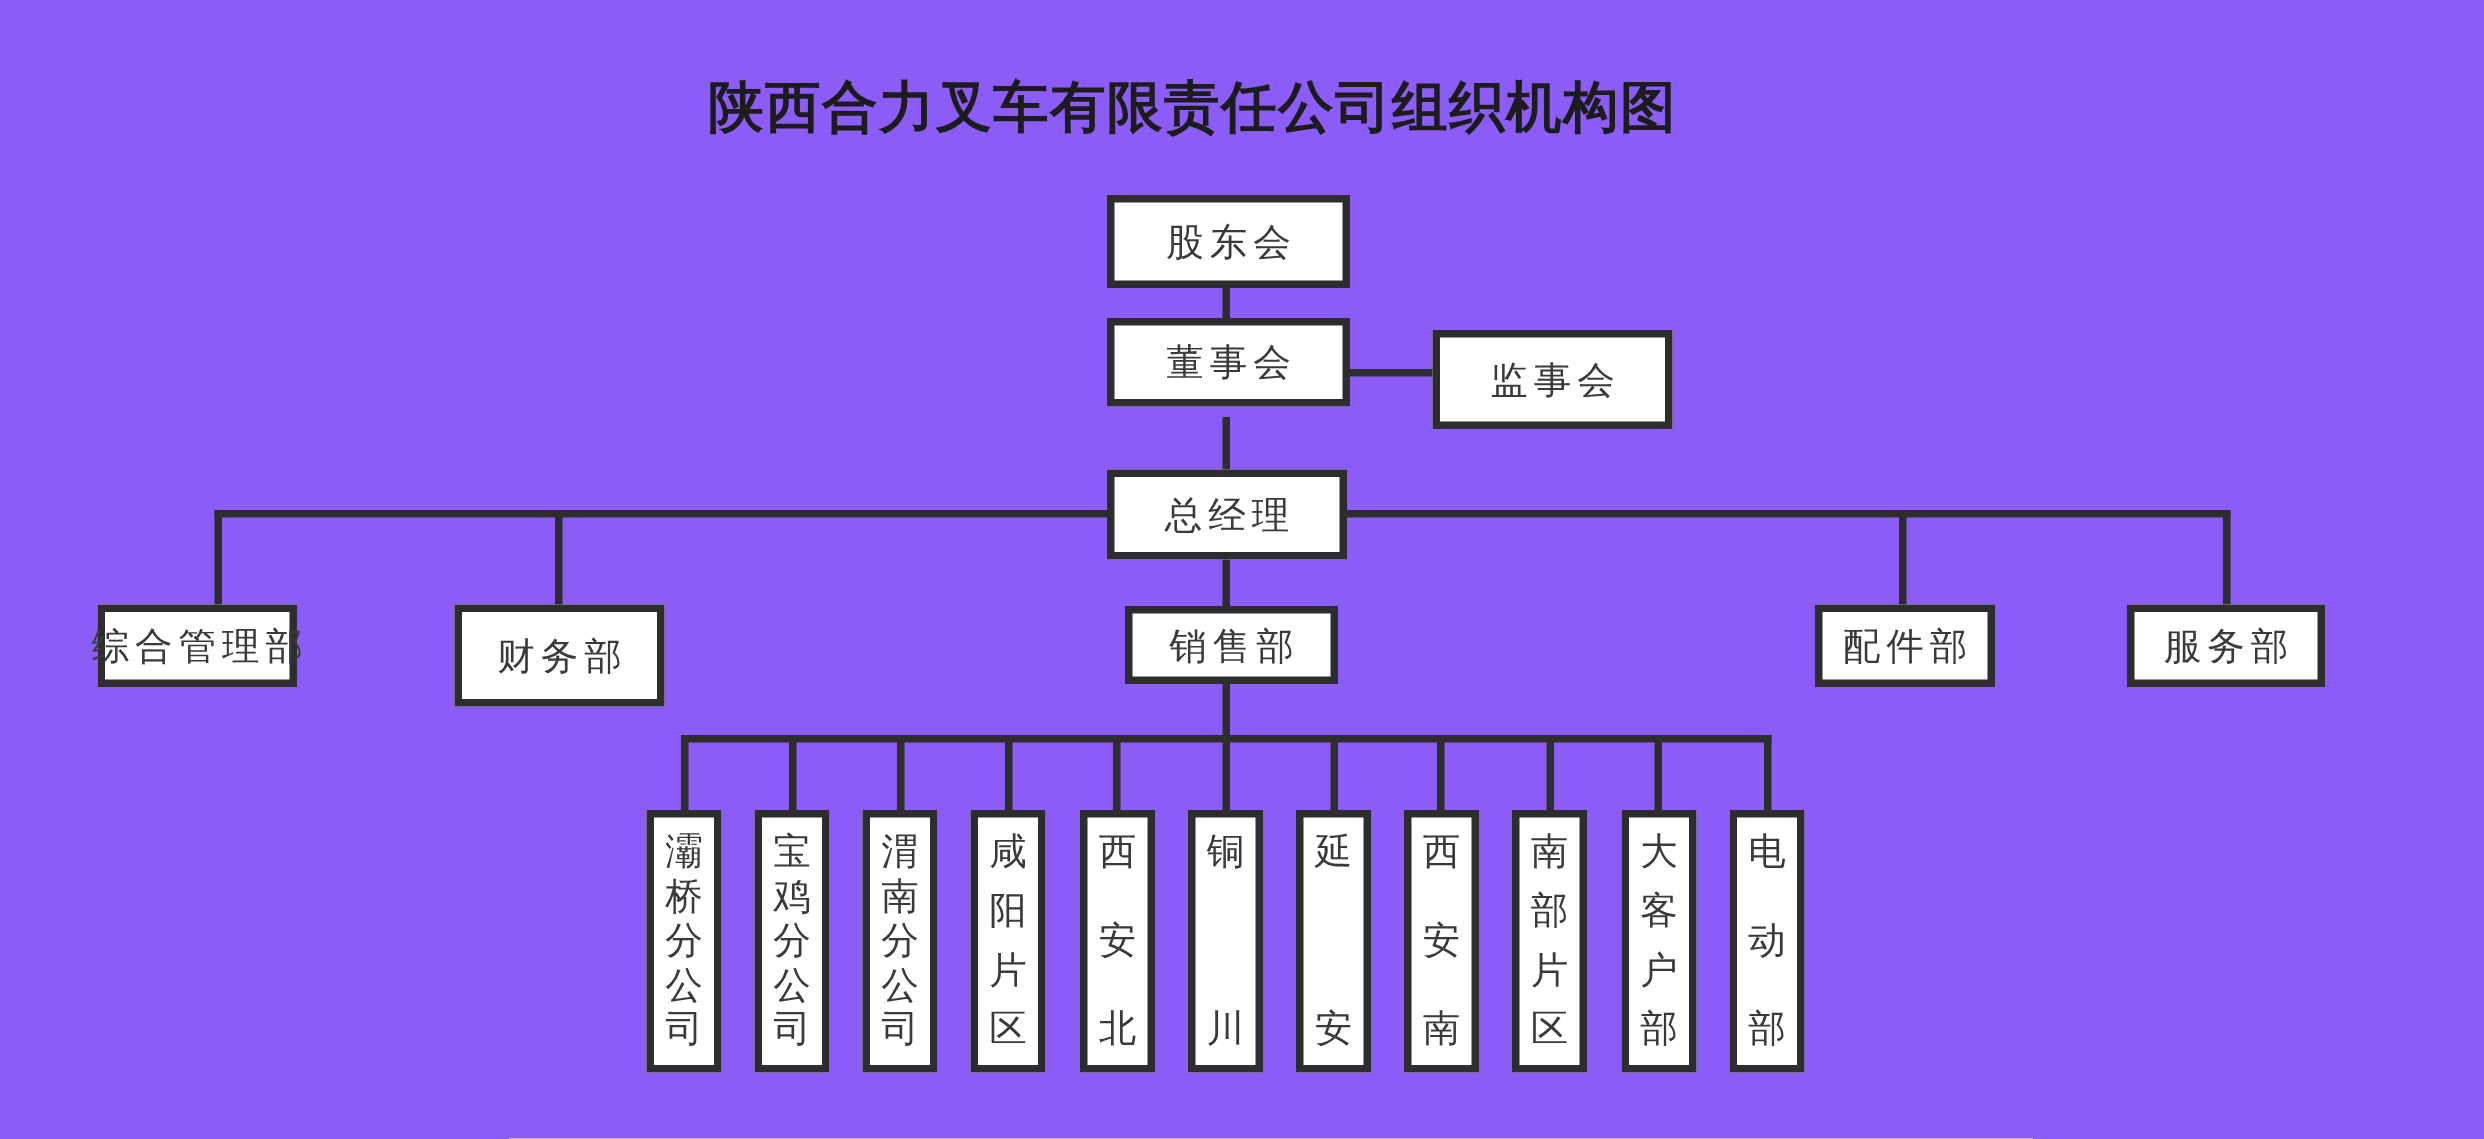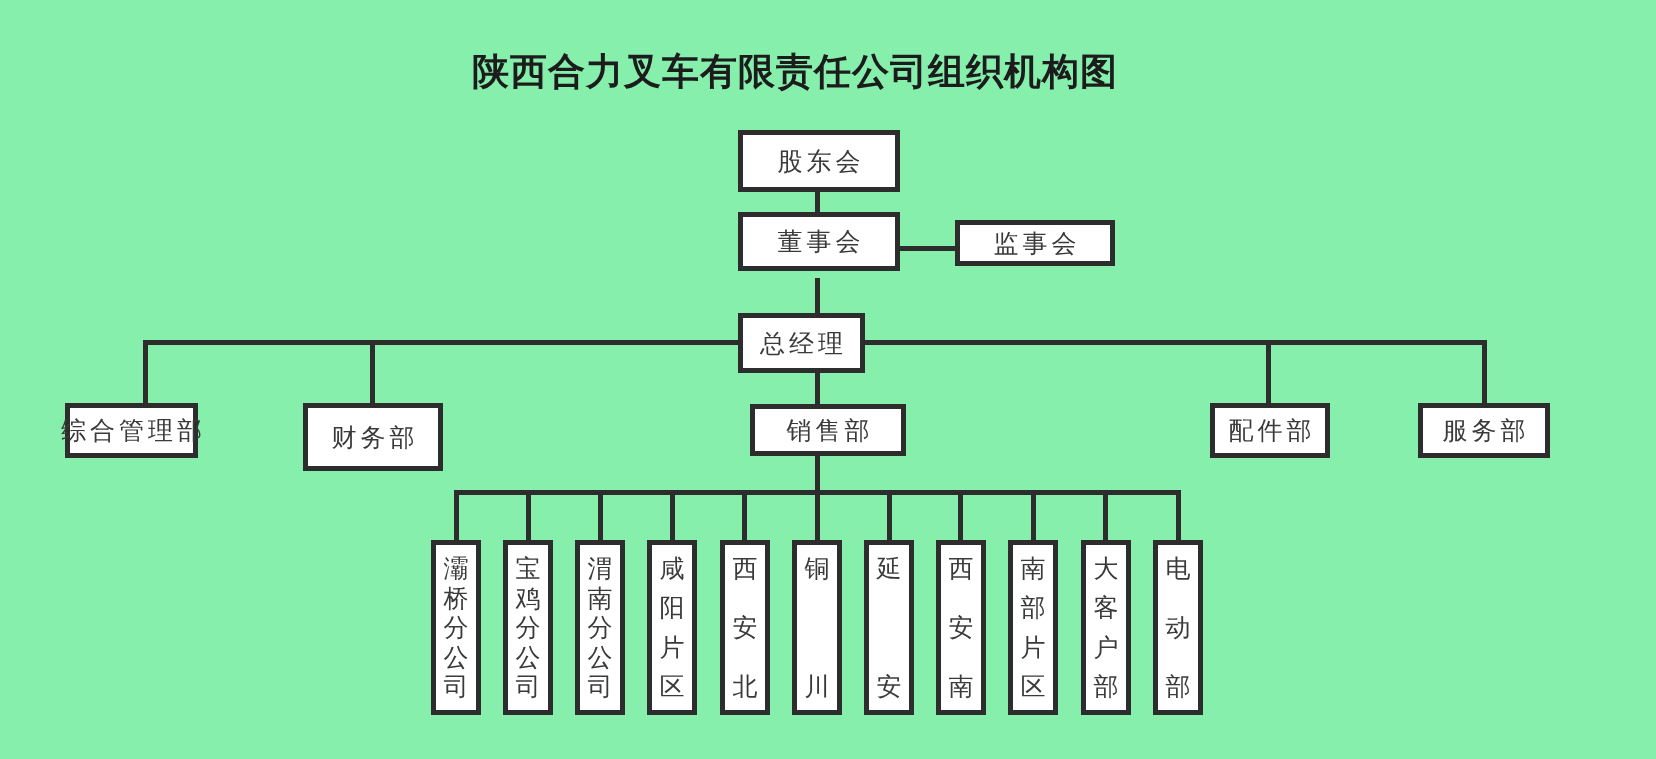--- a/index.html
+++ b/index.html
@@ -1,19 +1,19 @@
 <!DOCTYPE html>
 <html><head>
 <meta charset="utf-8">
 <style>
   html,body{margin:0;padding:0;background:#ffffff;}
   #chart{
     position:relative;
     width:1656px;height:759px;
-    background:#86efac;
+    background:#8b5cf6;
     font-family:"Liberation Serif","DejaVu Serif",serif;
     color:#3a3a3a;
     overflow:hidden;
   }
   .title{
     position:absolute;
     top:47px;left:795px;
     transform:translateX(-50%);
     white-space:nowrap;
     font-family:"Liberation Sans","DejaVu Sans",sans-serif;
@@ -77,37 +77,37 @@
   <div class="title">陕西合力叉车有限责任公司组织机构图</div>
 
   <div class="node hbox" style="left:738px;top:130px;width:162px;height:62px;">
     <span>股东会</span>
   </div>
 
   <div class="node hbox" style="left:738px;top:212px;width:162px;height:59px;">
     <span>董事会</span>
   </div>
 
-  <div class="node hbox" style="left:955px;top:220px;width:160px;height:46px;">
+  <div class="node hbox" style="left:955px;top:220px;width:160px;height:66px;">
     <span>监事会</span>
   </div>
 
-  <div class="node hbox" style="left:738px;top:313px;width:127px;height:60px;">
+  <div class="node hbox" style="left:738px;top:313px;width:160px;height:60px;">
     <span>总经理</span>
   </div>
 
   <div class="node hbox" style="left:65px;top:403px;width:133px;height:55px;">
     <span>综合管理部</span>
   </div>
 
   <div class="node hbox" style="left:303px;top:403px;width:140px;height:68px;">
     <span>财务部</span>
   </div>
 
-  <div class="node hbox" style="left:750px;top:404px;width:156px;height:52px;">
+  <div class="node hbox" style="left:750px;top:404px;width:142px;height:52px;">
     <span>销售部</span>
   </div>
 
   <div class="node hbox" style="left:1210px;top:403px;width:120px;height:55px;">
     <span>配件部</span>
   </div>
 
   <div class="node hbox" style="left:1418px;top:403px;width:132px;height:55px;">
     <span>服务部</span>
   </div>

